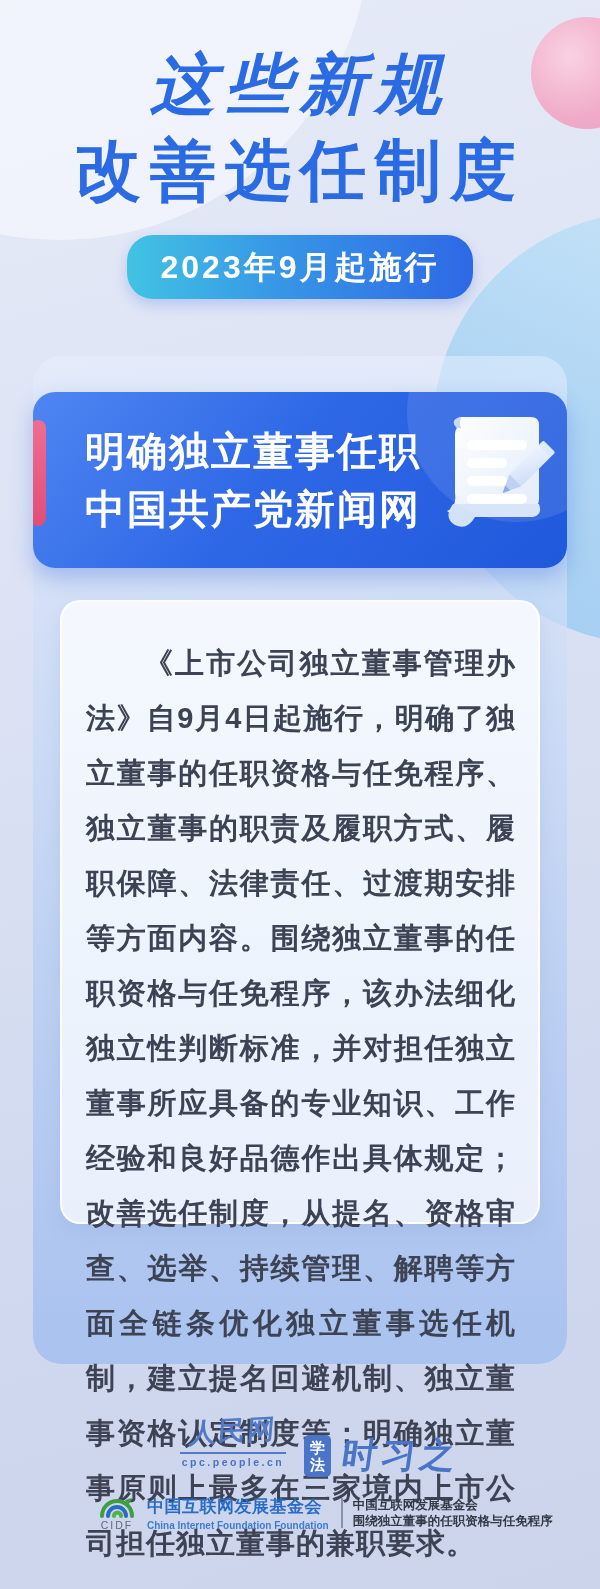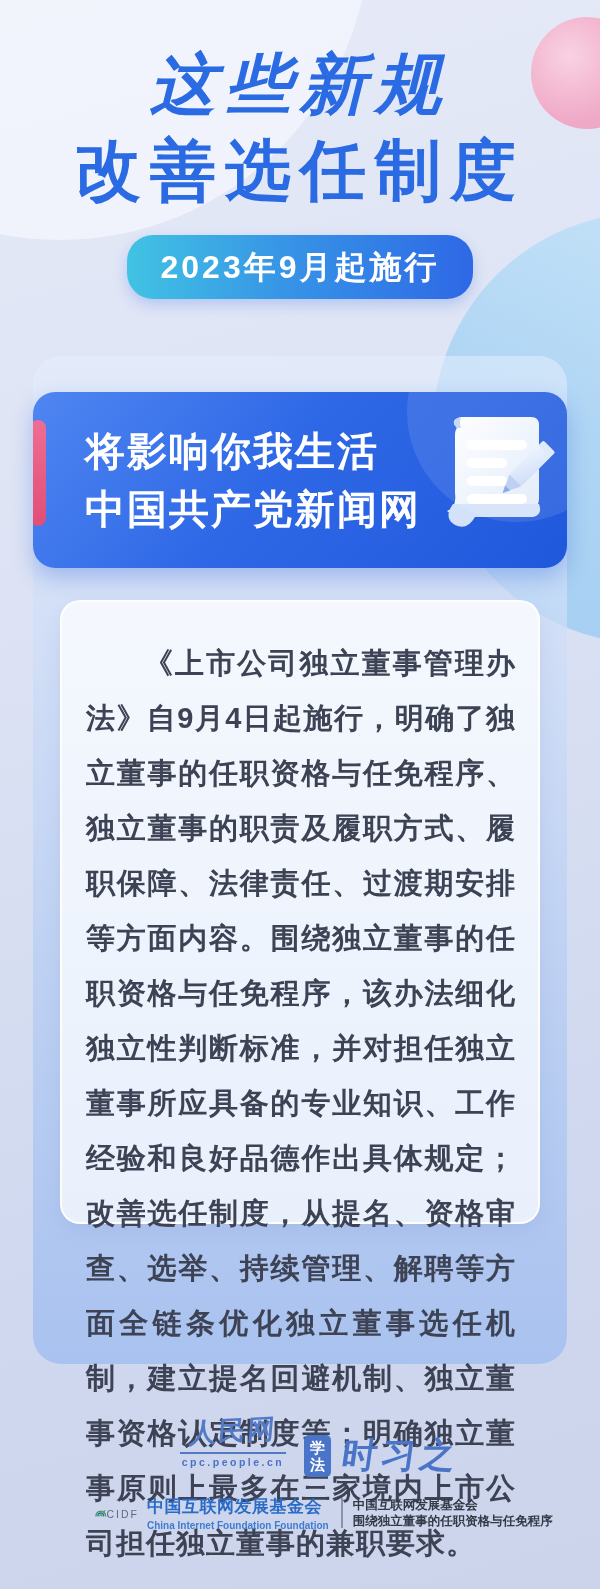--- a/index.html
+++ b/index.html
@@ -55,21 +55,21 @@
   .rmw-rule{border:none;border-top:2px solid #5479c5;margin:3px 2px 2px 2px;}
   .rmw-sub{font-size:13.5px;font-weight:800;letter-spacing:0.5px;}
   .rmw-url{font-size:10.5px;font-weight:700;letter-spacing:2.5px;margin-top:2px;}
   .xf{position:absolute;left:304px;top:37px;display:flex;align-items:center;}
   .xf-badge{width:27px;height:42px;border-radius:5px;background:#4a74c8;color:#fff;
     display:flex;flex-direction:column;align-items:center;justify-content:center;
     font-size:15px;font-weight:800;line-height:17px;}
   .xf-wordmark{margin-left:11px;color:#4a74c8;font-size:35px;font-weight:900;
     transform:skewX(-8deg);letter-spacing:4px;}
   .cidf-row{position:absolute;left:95px;top:100px;display:flex;align-items:center;}
-  .cidf-logo{display:flex;align-items:center;width:44px;}
+  .cidf-logo{display:flex;flex-direction:column;align-items:center;width:44px;}
   .cidf-abbr{font-size:10.5px;letter-spacing:2px;color:#63687a;margin-top:1px;}
   .cidf-names{margin-left:8px;display:flex;flex-direction:column;}
   .cidf-cn{font-size:17px;font-weight:800;color:#2a6bc6;letter-spacing:0.5px;}
   .cidf-en{font-size:10px;font-weight:600;color:#3f7cd1;margin-top:2px;}
   .foot-divider{width:2px;height:30px;background:#8a93a6;margin:0 10px 0 12px;}
   .support{display:flex;flex-direction:column;}
   .support div{font-size:12.5px;font-weight:800;color:#333a47;line-height:16px;}
 </style>
 </head>
 <body>
@@ -82,21 +82,21 @@
   <div class="hero-title l1">这些新规</div>
   <div class="hero-title l2">改善选任制度</div>
   <div><span class="badge">2023年9月起施行</span></div>
 </div>
 
 <div class="outer-card">
 
   <div class="sec-header">
     <div class="accent-bar"></div>
     <div class="sec-title">
-      <div>将影响你我生活</div>
+      <div>明确独立董事任职</div>
       <div>中国共产党新闻网</div>
     </div>
     <svg class="doc-icon" width="126" height="122" viewBox="0 0 126 122">
       <defs>
         <linearGradient id="paperGrad" x1="0" y1="0" x2="1" y2="1">
           <stop offset="0" stop-color="#ffffff"></stop>
           <stop offset="1" stop-color="#dfeafb"></stop>
         </linearGradient>
         <linearGradient id="pencilGrad" x1="0" y1="0" x2="1" y2="1">
           <stop offset="0" stop-color="#eef4fe"></stop>

